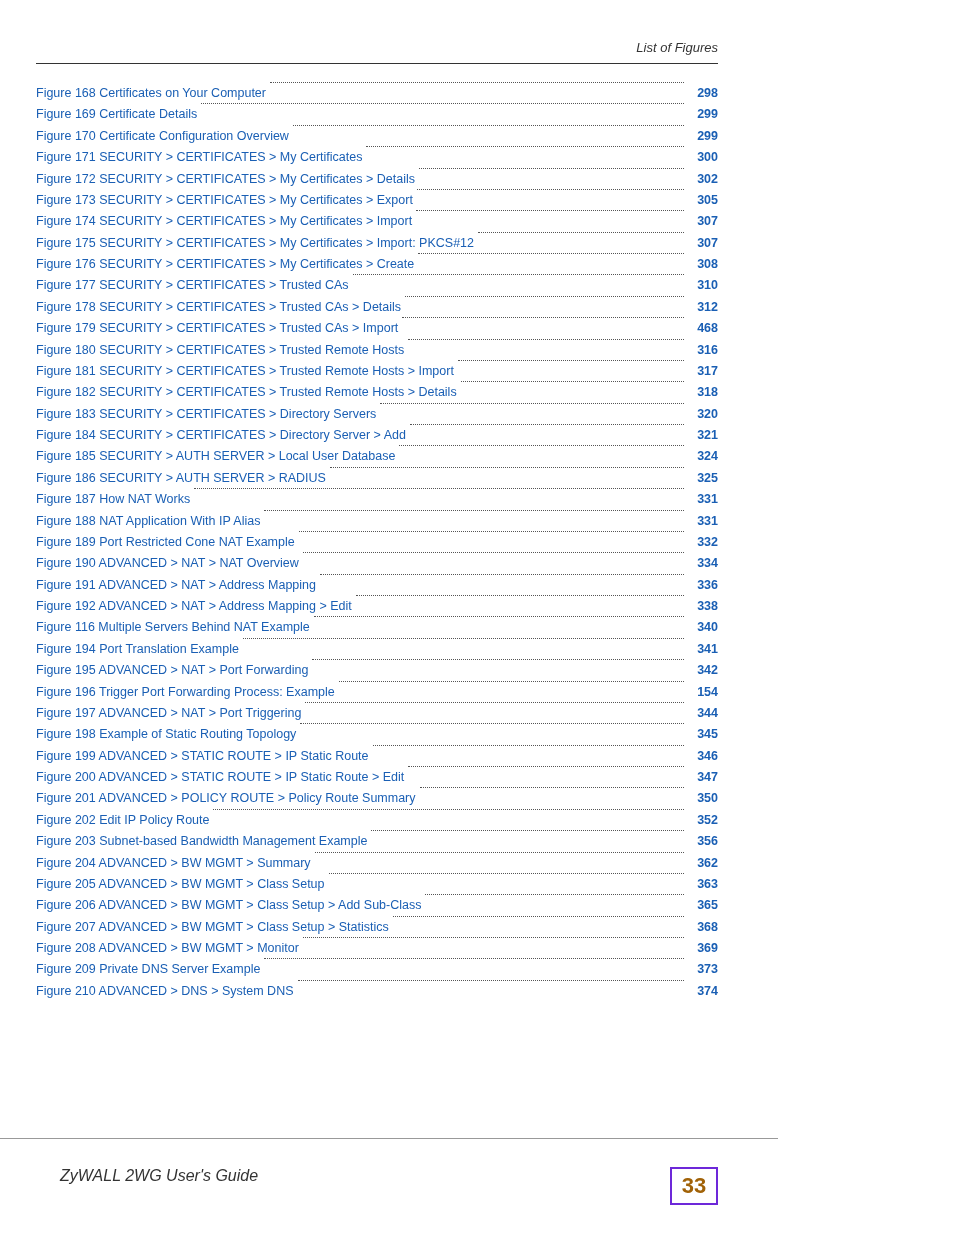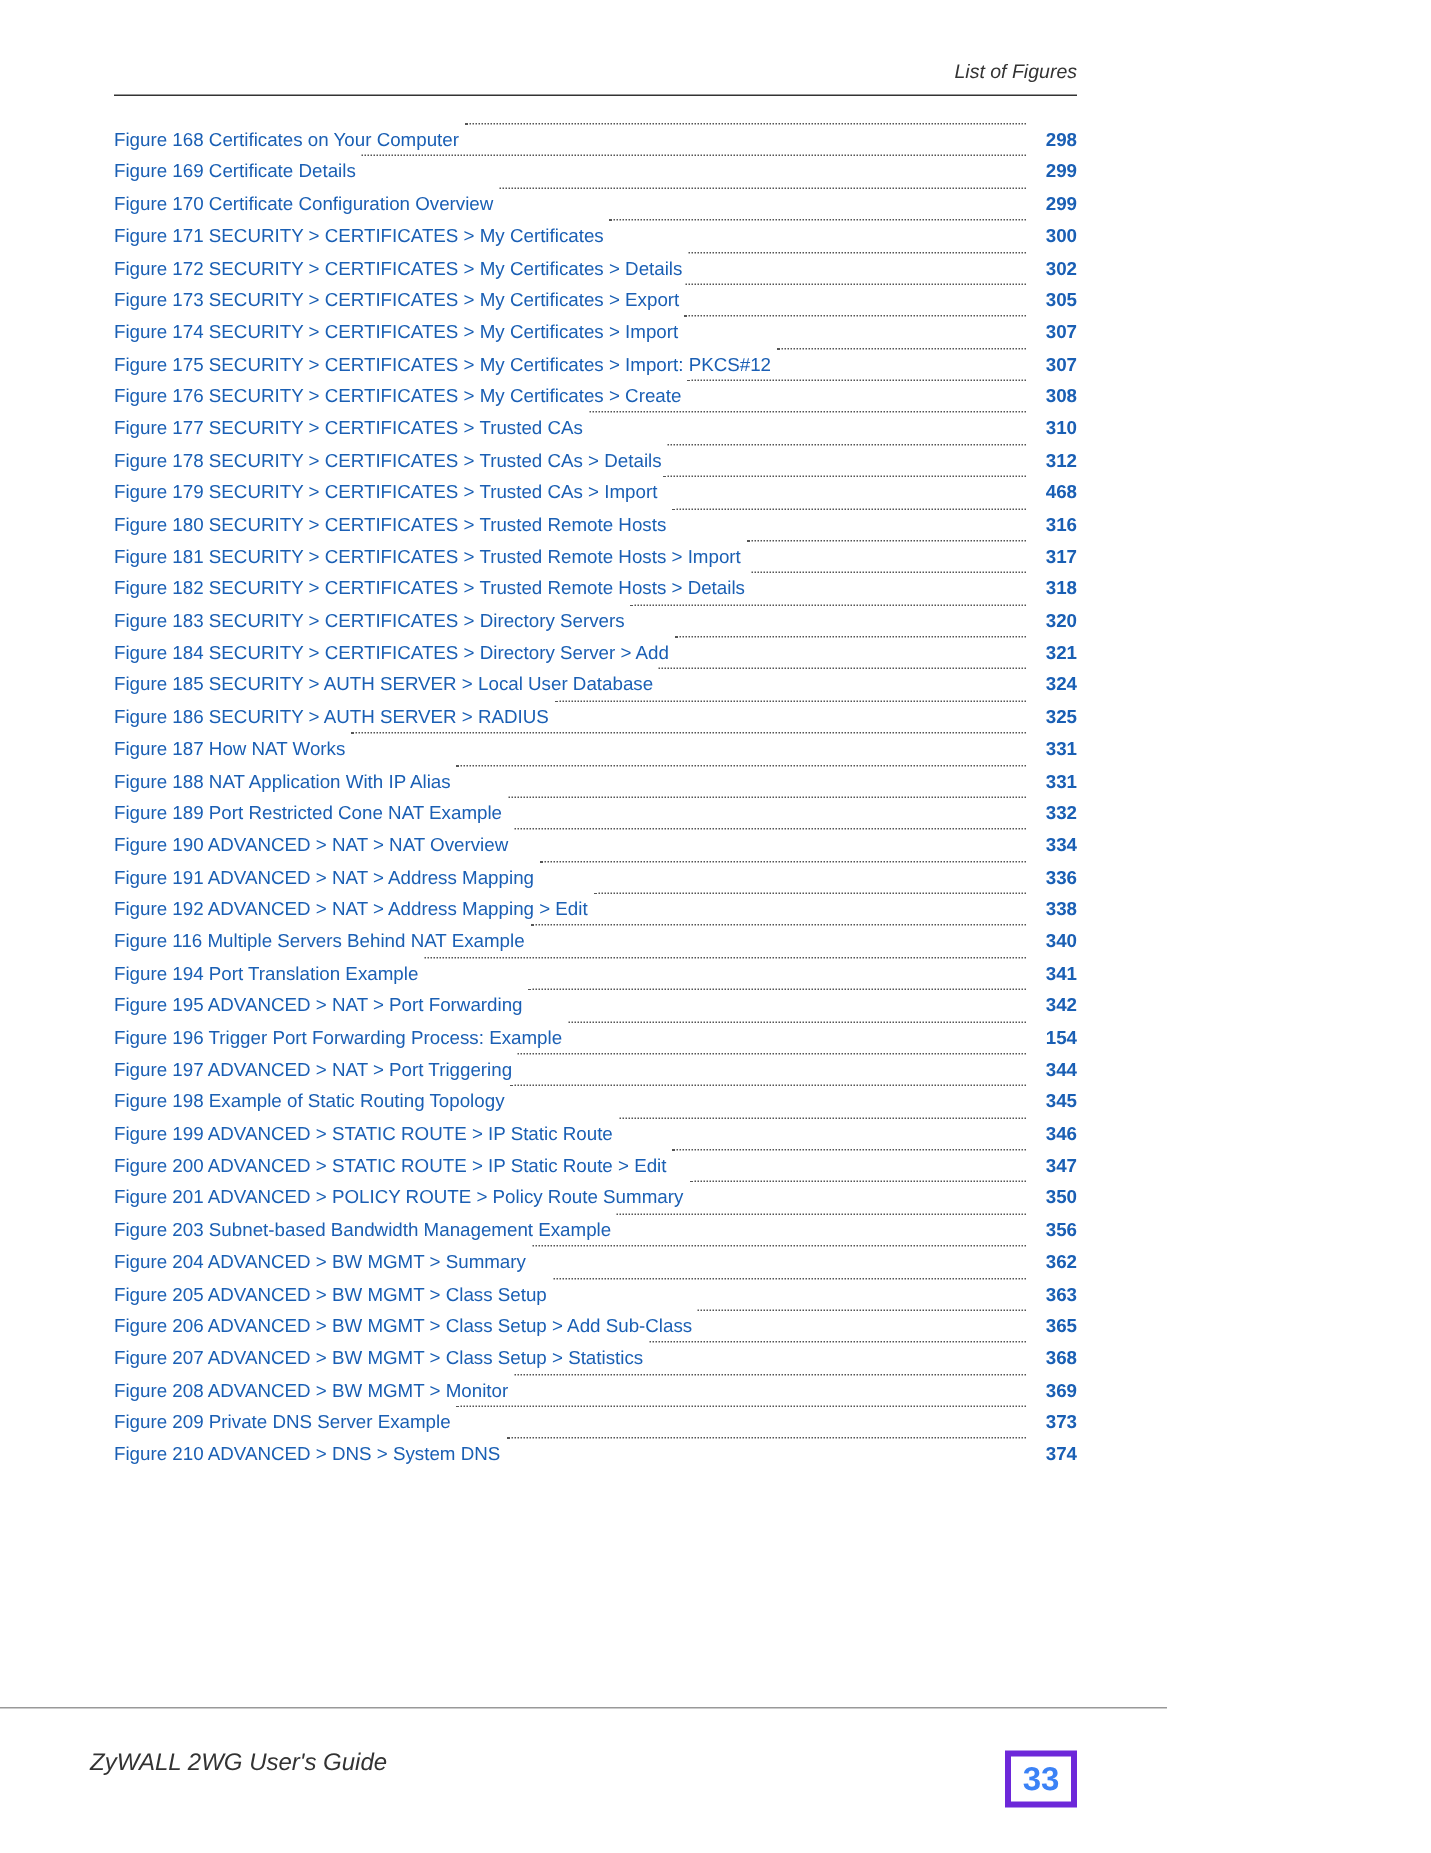--- a/index.html
+++ b/index.html
@@ -8,21 +8,21 @@
       font-size: 13px;
       background: #fff;
       color: #333;
       width: 954px;
       min-height: 1235px;
       position: relative;
     }
     .page {
       width: 778px;
       min-height: 1235px;
-      padding: 40px 60px 60px 76px;
+      padding: 40px 60px 60px 36px;
       position: relative;
     }
     .header {
       display: flex;
       justify-content: flex-end;
       padding-bottom: 8px;
       border-bottom: 1px solid #333;
       margin-bottom: 20px;
     }
     .header-title {
@@ -71,29 +71,29 @@
       padding: 0 60px;
       border-top: 1px solid #999;
       padding-top: 8px;
     }
     .footer-left {
       font-size: 16px;
       color: #333;
       font-style: italic;
     }
     .footer-page-box {
-      border: 4px solid #6d28d9;
+      border: 2px solid #6d28d9;
       width: 48px;
       height: 38px;
       display: flex;
       align-items: center;
       justify-content: center;
       font-size: 22px;
       font-weight: bold;
-      color: #3b82f6;
+      color: #a16207;
       margin-top: 20px;
     }
   </style>
 </head>
 <body>
 
 <div class="page">
   <div class="header">
     <span class="header-title">List of Figures</span>
   </div>
@@ -263,20 +263,25 @@
         <a class="toc-link" href="#">Figure 200 ADVANCED &gt; STATIC ROUTE &gt; IP Static Route &gt; Edit</a>
         <span class="toc-dots"></span>
         <span class="toc-page">347</span>
       </li>
       <li class="toc-item">
         <a class="toc-link" href="#">Figure 201 ADVANCED &gt; POLICY ROUTE &gt; Policy Route Summary</a>
         <span class="toc-dots"></span>
         <span class="toc-page">350</span>
       </li>
       <li class="toc-item">
+        <a class="toc-link" href="#">Figure 202 Edit IP Policy Route</a>
+        <span class="toc-dots"></span>
+        <span class="toc-page">352</span>
+      </li>
+      <li class="toc-item">
         <a class="toc-link" href="#">Figure 203 Subnet-based Bandwidth Management Example</a>
         <span class="toc-dots"></span>
         <span class="toc-page">356</span>
       </li>
       <li class="toc-item">
         <a class="toc-link" href="#">Figure 204 ADVANCED &gt; BW MGMT &gt; Summary</a>
         <span class="toc-dots"></span>
         <span class="toc-page">362</span>
       </li>
       <li class="toc-item">

